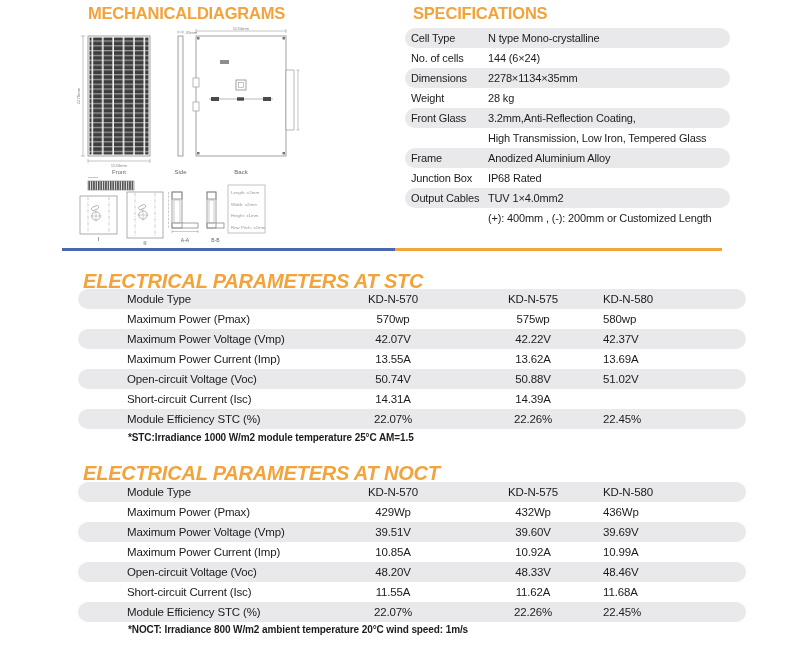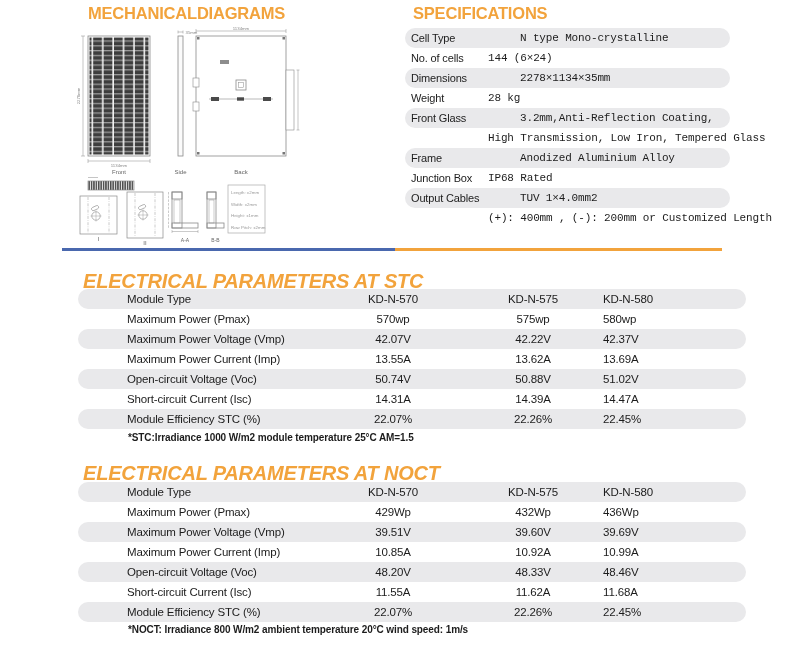--- a/index.html
+++ b/index.html
@@ -34,23 +34,23 @@
   .mech-svg .viewlabel{font-size:6px;fill:#666;stroke:none;}
   .mech-svg .tol{font-size:4.4px;fill:#999;stroke:none;}
 
   
   .spec-table{left:405px;top:28px;width:325px;}
   .spec-row{
     display:flex;align-items:center;height:20px;
     border-radius:10px;font-size:11px;letter-spacing:-0.15px;
     white-space:nowrap;
   }
-  .spec-row.shaded{background:var(--gray);gap:32px;}
+  .spec-row.shaded{background:var(--gray);}
   .spec-label{width:83px;padding-left:6px;flex:none;}
-  .spec-value{flex:1;font-family:Liberation Mono, monospace;}
+  .spec-value{flex:1;}
 
   
   .divider-blue{left:62px;top:248px;width:333px;height:3px;background:var(--blue);}
   .divider-orange{left:395px;top:248px;width:327px;height:3px;background:var(--orange);}
 
   
   .elec-title{font-size:20px;font-style:italic;}
   .stc-title{left:83px;top:270px;}
   .noct-title{left:83px;top:462px;}
   .elec-table{left:78px;width:668px;}
@@ -279,21 +279,20 @@
     <div class="erow shaded">
       <div class="ec0">Open-circuit Voltage (Voc)</div>
       <div class="ec1">50.74V</div>
       <div class="ec2">50.88V</div>
       <div class="ec3">51.02V</div>
     </div>
     <div class="erow">
       <div class="ec0">Short-circuit Current (Isc)</div>
       <div class="ec1">14.31A</div>
       <div class="ec2">14.39A</div>
-      <div class="ec3">14.47A</div>
     </div>
     <div class="erow shaded">
       <div class="ec0">Module Efficiency STC (%)</div>
       <div class="ec1">22.07%</div>
       <div class="ec2">22.26%</div>
       <div class="ec3">22.45%</div>
     </div>
   </div>
 
   <div class="abs footnote stc-foot">*STC:Irradiance 1000 W/m2 module temperature 25°C AM=1.5</div>

